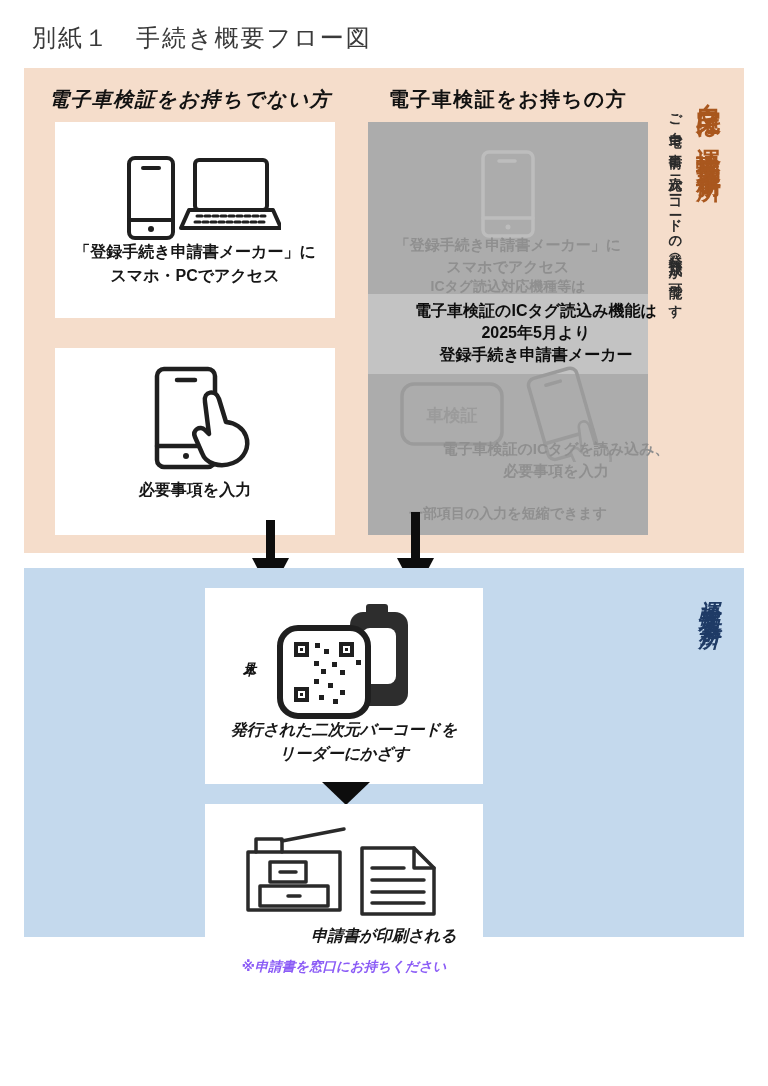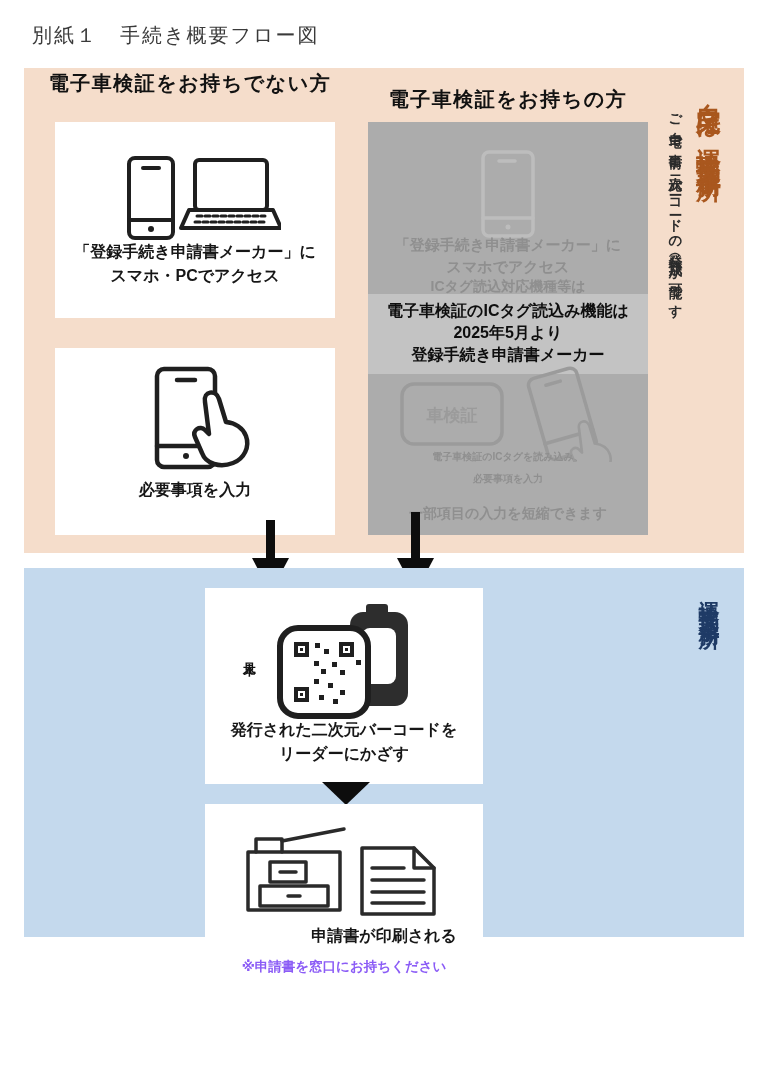--- a/index.html
+++ b/index.html
@@ -4,46 +4,46 @@
 <style>
   html,body{margin:0;padding:0;background:#fff;}
   .page{
     position:relative;width:768px;height:1086px;margin:0 auto;
     background:#ffffff;overflow:hidden;
     font-family:"Liberation Sans","DejaVu Sans",sans-serif;
     color:#1a1a1a;
   }
   .abs{position:absolute;}
   .page-title{
-    left:32px;top:22px;font-size:20px;color:#3a3a3a;letter-spacing:2px;
+    left:32px;top:22px;font-size:24px;color:#3a3a3a;letter-spacing:2px;
   }
   
   .zone-home{left:24px;top:68px;width:720px;height:485px;background:#F5DDCB;}
-  .zone-office{left:24px;top:568px;width:720px;height:369px;background:#C4D9ED;}
+  .zone-office{left:24px;top:568px;width:720px;height:369px;background:#C4D9ED;font-style:italic;}
   
   .col-heading{font-size:20px;font-weight:700;color:#121212;letter-spacing:1.5px;text-align:center;}
-  .heading-left{left:8px;top:2px;width:316px;}
+  .heading-left{left:8px;top:18px;width:316px;font-style:italic;}
   .heading-right{left:340px;top:18px;width:288px;}
   
   .step-box{background:#ffffff;}
   .box-l1{left:31px;top:54px;width:280px;height:196px;}
   .box-l2{left:31px;top:280px;width:280px;height:187px;}
   .box-b1{left:181px;top:20px;width:278px;height:196px;}
   .box-b2{left:181px;top:236px;width:278px;height:194px;}
   .step-text{position:absolute;left:0;width:100%;text-align:center;font-weight:700;font-size:16px;line-height:24px;color:#161616;}
   .step-note{position:absolute;left:0;width:100%;text-align:center;font-weight:700;font-size:13.5px;color:#8b5cf6;}
   .icon-wrap{position:absolute;left:0;width:100%;display:flex;justify-content:center;}
   
   .gray-panel{left:344px;top:54px;width:280px;height:413px;background:#ACACAC;}
   .faint-text{position:absolute;left:0;width:100%;text-align:center;font-weight:700;color:#8F8F8F;}
   .notice-band{
     position:absolute;left:0;top:172px;width:100%;padding:6px 0 8px 0;
     background:rgba(255,255,255,0.28);
   }
-  .notice-text{width:100%;text-align:center;font-weight:700;font-size:16px;line-height:22px;color:#0e0e0e;}
+  .notice-text{width:100%;text-align:center;font-weight:700;font-size:16px;line-height:22px;color:#0e0e0e;padding-left:28px;}
   
   .v-text{writing-mode:vertical-rl;text-orientation:mixed;}
   .side-label-home{left:669px;top:16px;font-size:25px;font-weight:700;color:#A9571E;letter-spacing:4px;height:390px;}
   .side-note-home{left:642px;top:36px;font-size:13.5px;font-weight:700;color:#2b2b2b;letter-spacing:2px;height:440px;}
   .side-label-office{left:671px;top:16px;font-size:21px;font-weight:700;color:#1F3B66;letter-spacing:4px;height:240px;}
   
   .tri{background:#0d0d0d;clip-path:polygon(0 0,100% 0,50% 100%);}
   .shaft{background:#0d0d0d;}
   .arrow1{left:163px;top:321px;width:44px;height:26px;}
   .shaft-left{left:266px;top:520px;width:9px;height:44px;}
@@ -130,21 +130,21 @@
           <rect x="6" y="18" width="100" height="60" rx="12"></rect>
           <text x="56" y="55" text-anchor="middle" font-size="17" font-weight="700" fill="#9B9B9B" stroke="none">車検証</text>
           <g transform="rotate(-16 166 50)">
             <rect x="142" y="6" width="50" height="84" rx="7"></rect>
             <line x1="159" y1="16" x2="174" y2="16"></line>
             <line x1="142" y1="72" x2="192" y2="72"></line>
           </g>
           <path transform="translate(126 34) scale(0.75)" fill="#ACACAC" d="M76 38 c-2 -11 11 -13 14 -3 l7 23 c9 1 17 6 20 14 c4 11 -2 23 -13 27 c-13 5 -27 1 -31 -10 l-7 -16 c-3 -7 5 -12 10 -7 l4 4 z"></path>
         </svg>
       </div>
-      <div class="faint-text" style="top:324px;font-size:10px;line-height:22px;">
+      <div class="faint-text" style="top:316px;font-size:15px;line-height:22px;padding-left:48px;">
         <div>電子車検証のICタグを読み込み、</div>
         <div>必要事項を入力</div>
       </div>
       <div class="faint-text" style="top:383px;font-size:14px;">一部項目の入力を短縮できます</div>
     </div>
 
     <div class="abs v-text side-label-home">自宅又は運輸支局・事務所</div>
     <div class="abs v-text side-note-home">ご自宅で事前に二次元バーコードの発行（作成）が可能です</div>
   </div>
 

